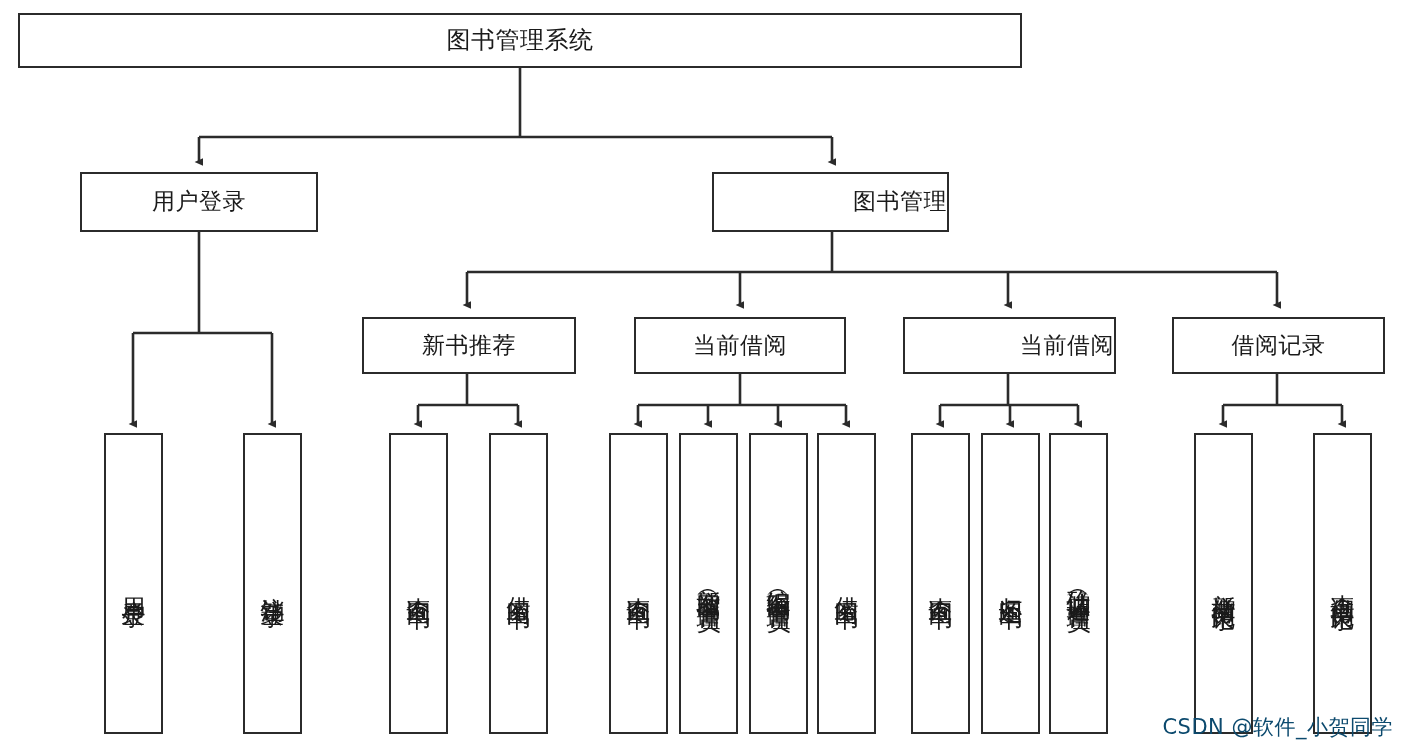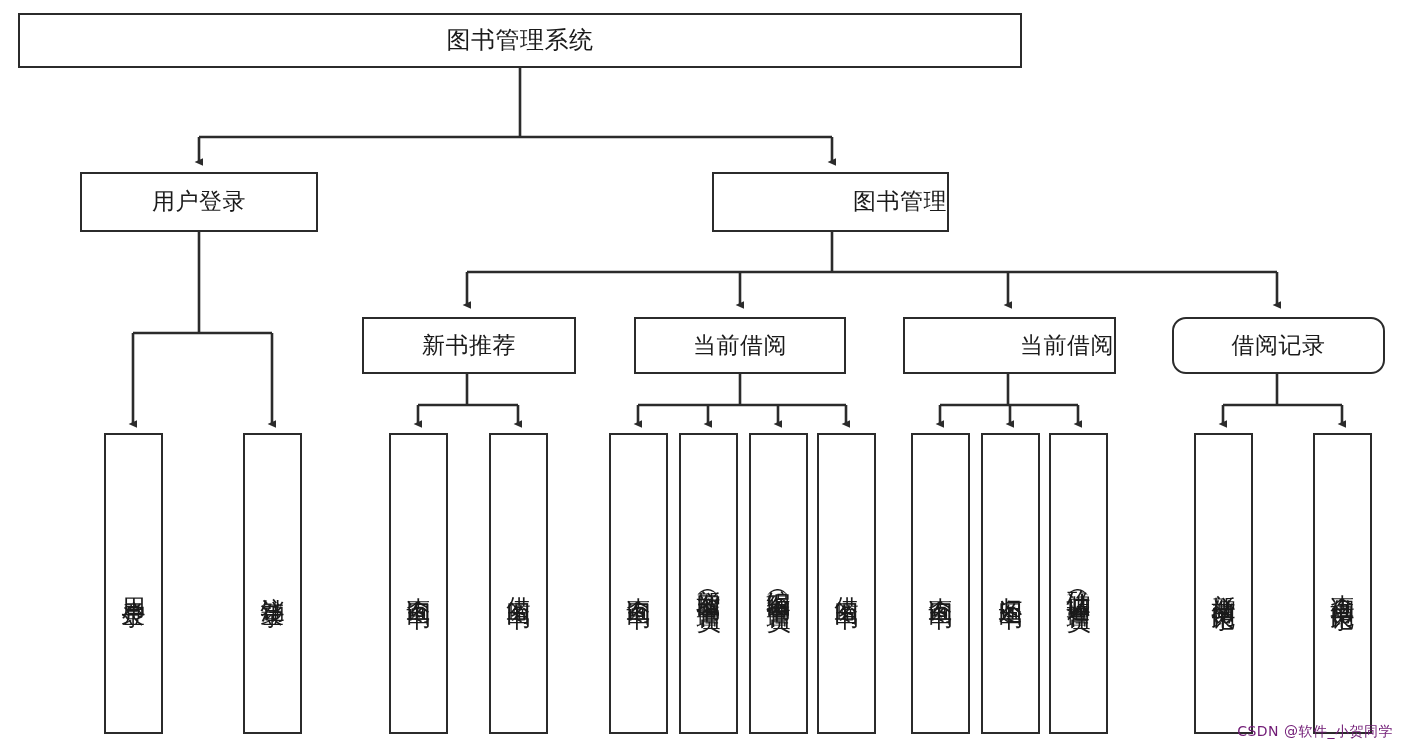--- a/index.html
+++ b/index.html
@@ -58,22 +58,22 @@
     line-height: 1;
     max-height: 100%;
   }
   #root-node .node-label {
     font-size: 24px;
   }
   .watermark {
     position: absolute;
     right: 12px;
     bottom: 6px;
-    font-size: 14px;
-    color: #701a75;
+    font-size: 21px;
+    color: #0c4a6e;
     letter-spacing: 0.5px;
     white-space: nowrap;
     pointer-events: none;
   }
 </style>
 </head>
 <body>
 
 <div id="diagram-root">
 
@@ -144,21 +144,21 @@
   </div>
 
   <div class="node-box node-horizontal" style="left:634px; top:317px; width:212px; height:57px;">
     <span class="node-label">当前借阅</span>
   </div>
 
   <div class="node-box node-horizontal" style="left:903px; top:317px; width:213px; height:57px;justify-content:flex-end;">
     <span class="node-label">当前借阅</span>
   </div>
 
-  <div class="node-box node-horizontal" style="left:1172px; top:317px; width:213px; height:57px;border-radius:14px;">
+  <div class="node-box node-horizontal" style="left:1172px; top:317px; width:213px; height:57px;">
     <span class="node-label">借阅记录</span>
   </div>
 
   <div class="node-box node-vertical" style="left:104px; top:433px; width:59px; height:301px;">
     <span class="node-label">用户登录</span>
   </div>
 
   <div class="node-box node-vertical" style="left:243px; top:433px; width:59px; height:301px;">
     <span class="node-label">注销登录</span>
   </div>

